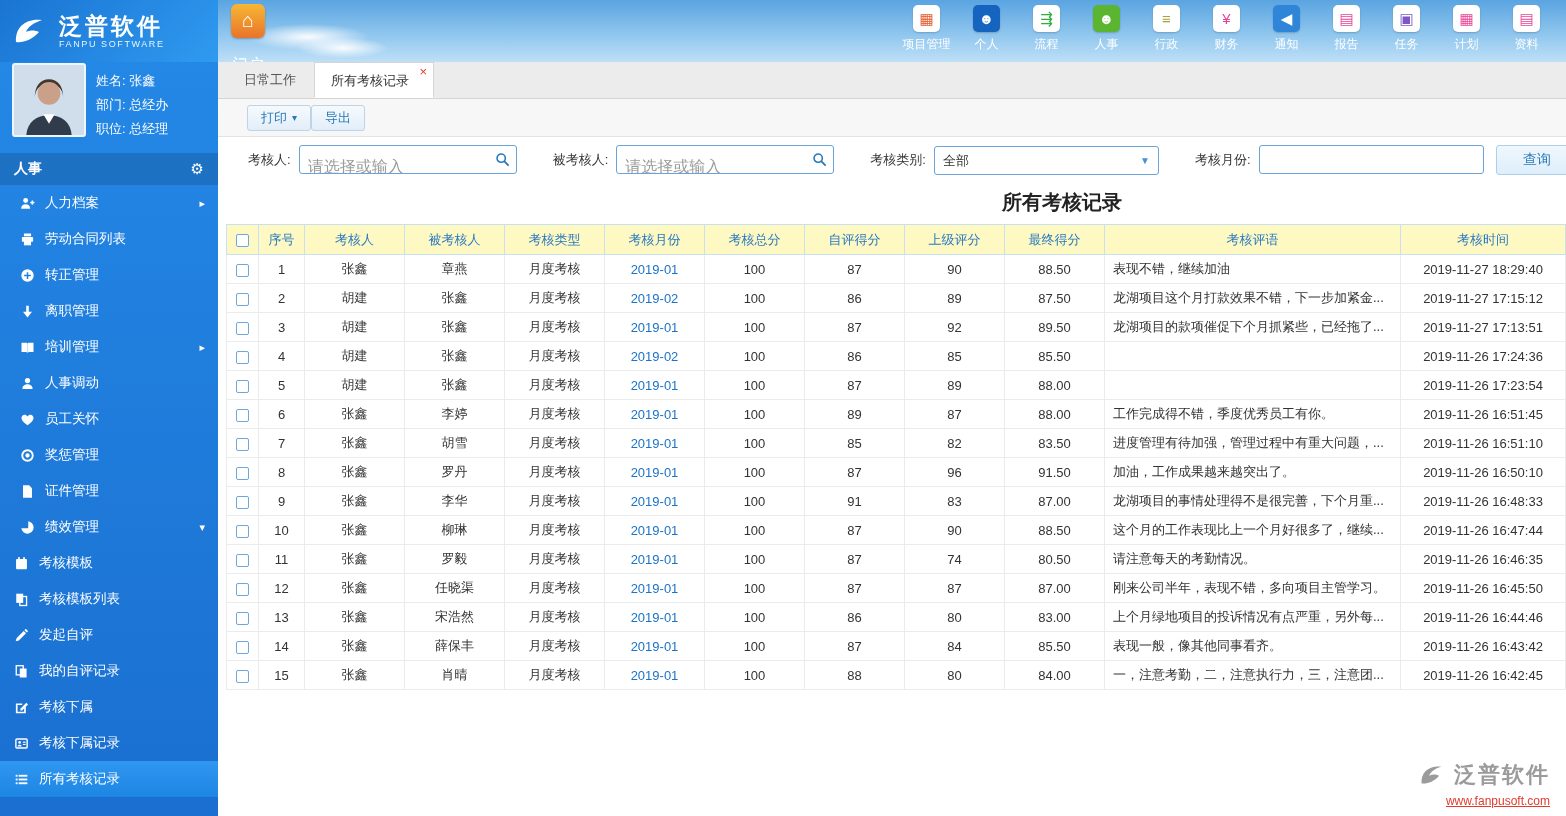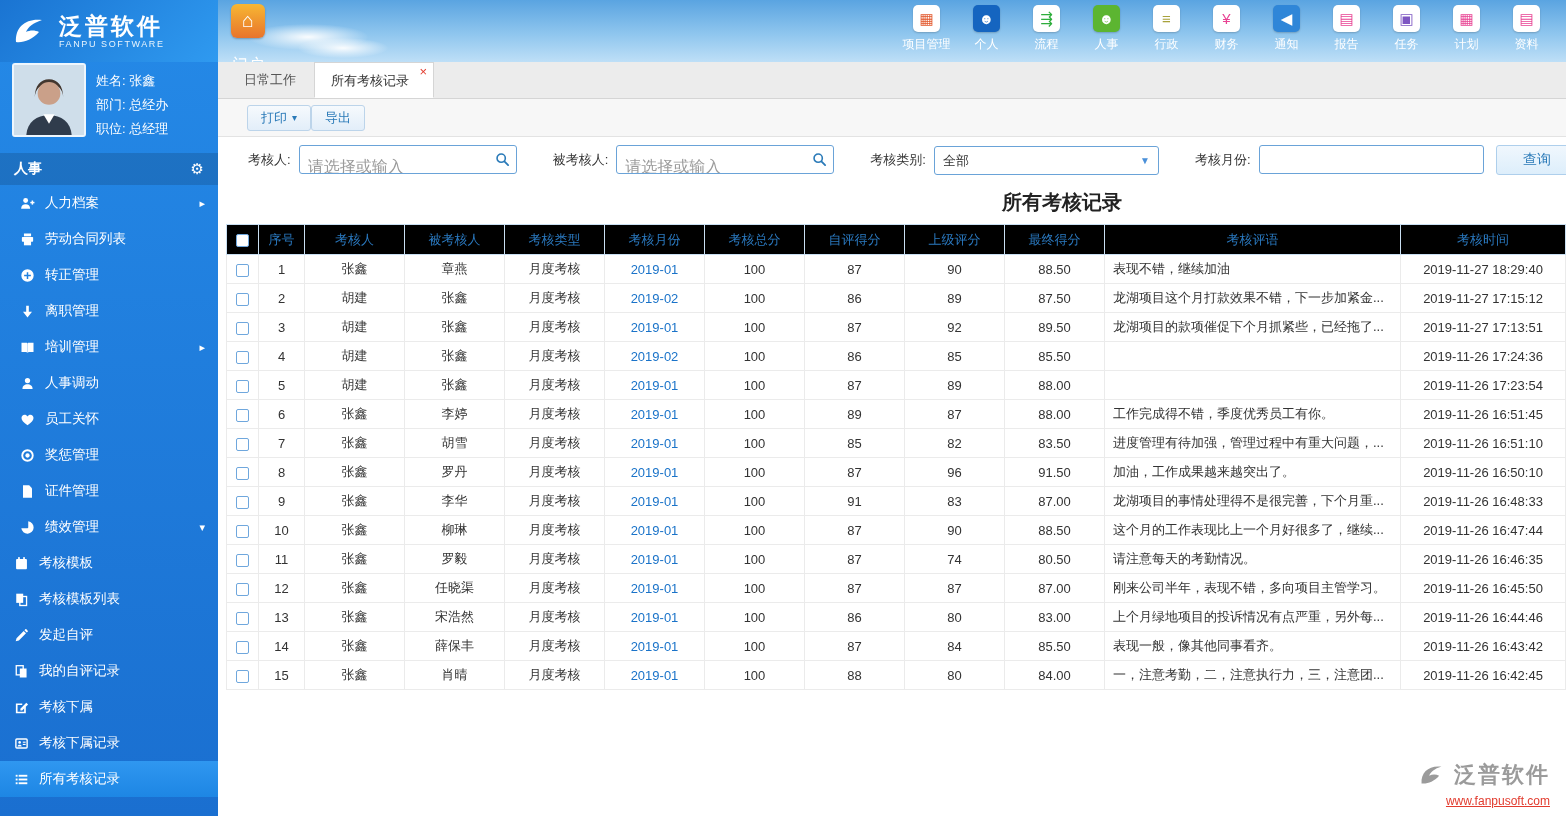--- a/index.html
+++ b/index.html
@@ -80,21 +80,21 @@
   .fmonth input { width:225px; padding-right:8px; }
   .search-btn { position:absolute; right:-12px; top:8px; height:30px; width:82px;
     background:linear-gradient(180deg,#f0f7fd,#ddeefb); border:1px solid #aecfec; border-radius:3px;
     color:#2a7ab8; font-size:14px; cursor:pointer; font-family:inherit; }
 
   .list-title { text-align:center; transform:translateX(170px); font-size:20px; font-weight:bold;
     color:#222; margin:6px 0 8px; }
 
   .table-wrap { padding:0 0 0 8px; }
   table { width:100%; border-collapse:collapse; table-layout:fixed; font-size:13px; }
-  th { height:30px; background:#000000; color:#2a79c0; font-weight:normal;
+  th { height:30px; background:#fef9c3; color:#2a79c0; font-weight:normal;
     border:1px solid #c9dff2; text-align:center; }
   td { height:29px; border:1px solid #ebebeb; text-align:center; color:#333;
     white-space:nowrap; overflow:hidden; }
   td.c-comment { text-align:left; padding:0 8px; }
   .checkbox { display:inline-block; width:13px; height:13px; background:#fff;
     border:1px solid #6fa7dd; border-radius:2px; vertical-align:middle; cursor:pointer; }
   .month-link { color:#1a73c9; cursor:pointer; text-decoration:none; }
 
   .watermark { position:absolute; right:16px; bottom:8px; text-align:right; }
   .wm-row { display:flex; align-items:center; gap:6px; justify-content:flex-end; }

